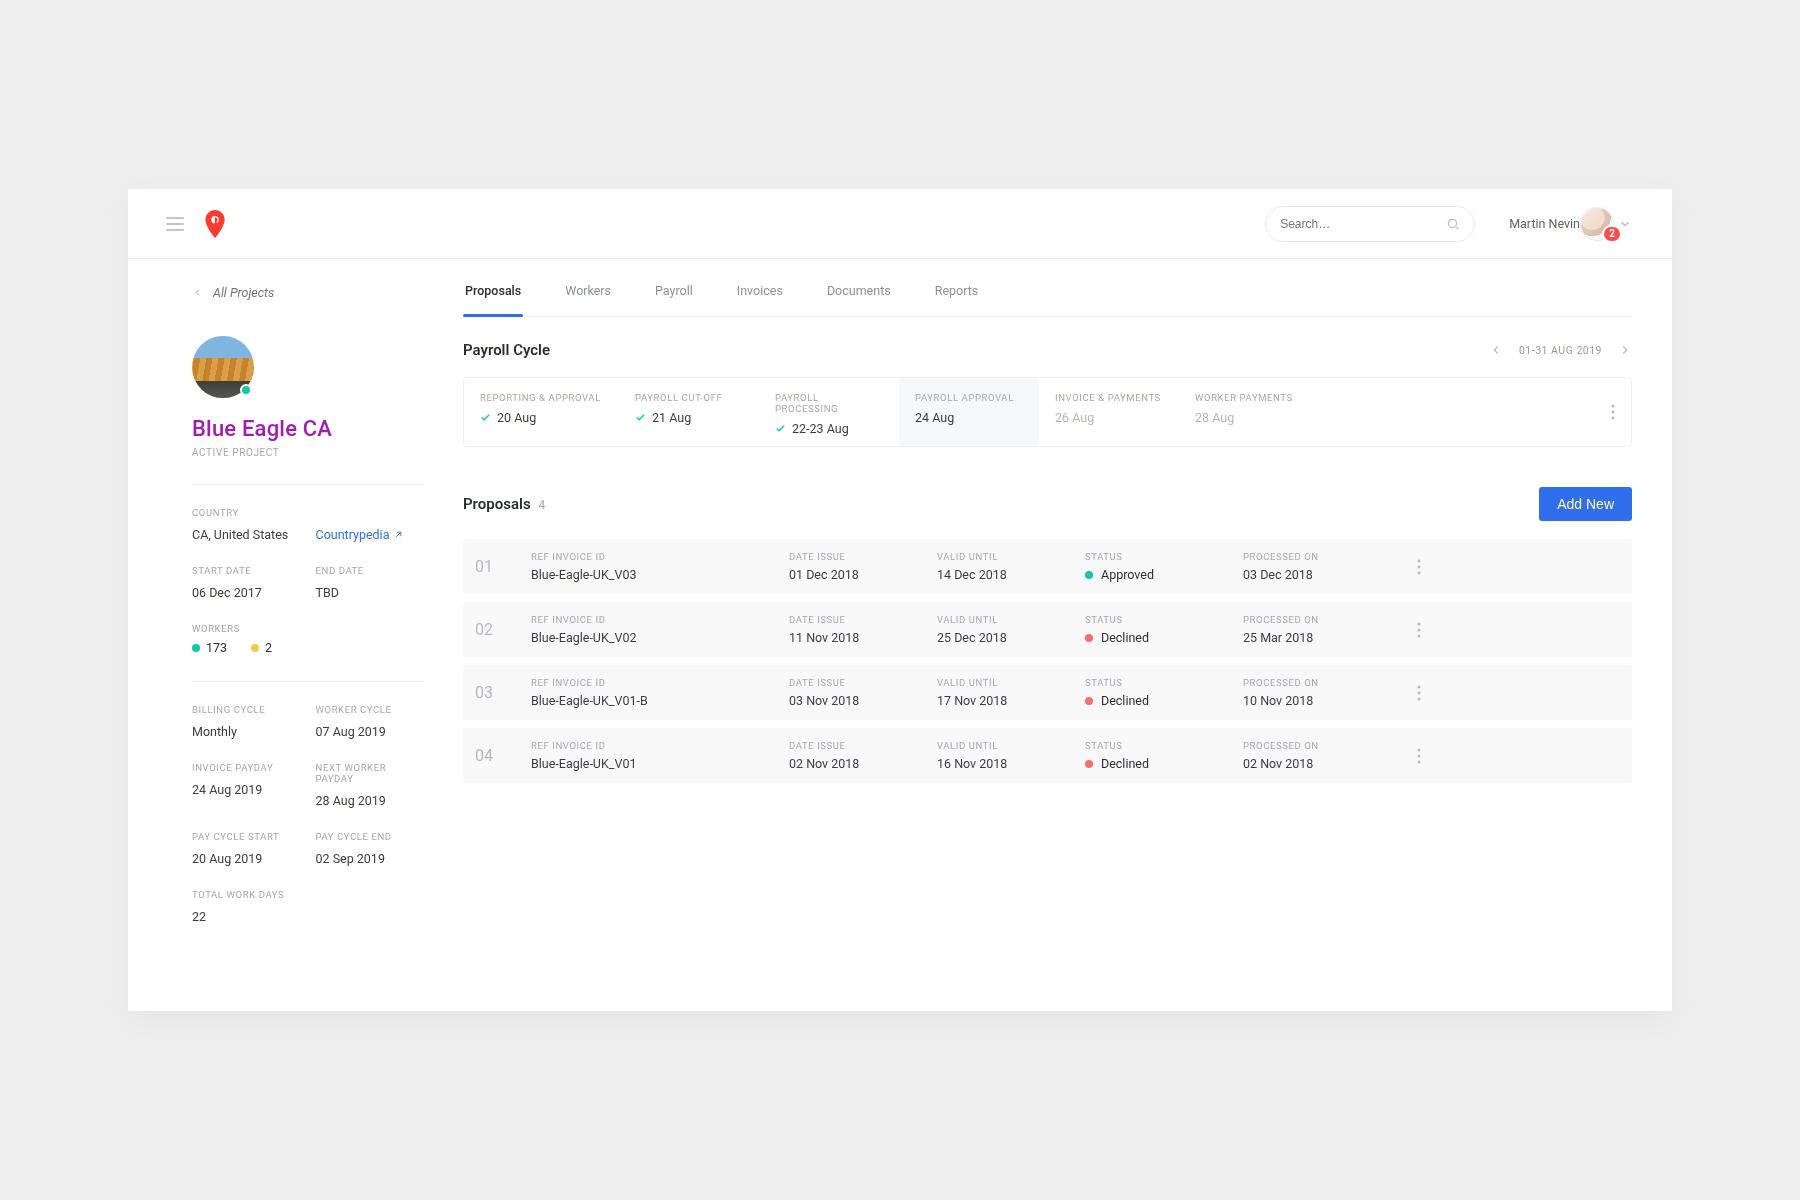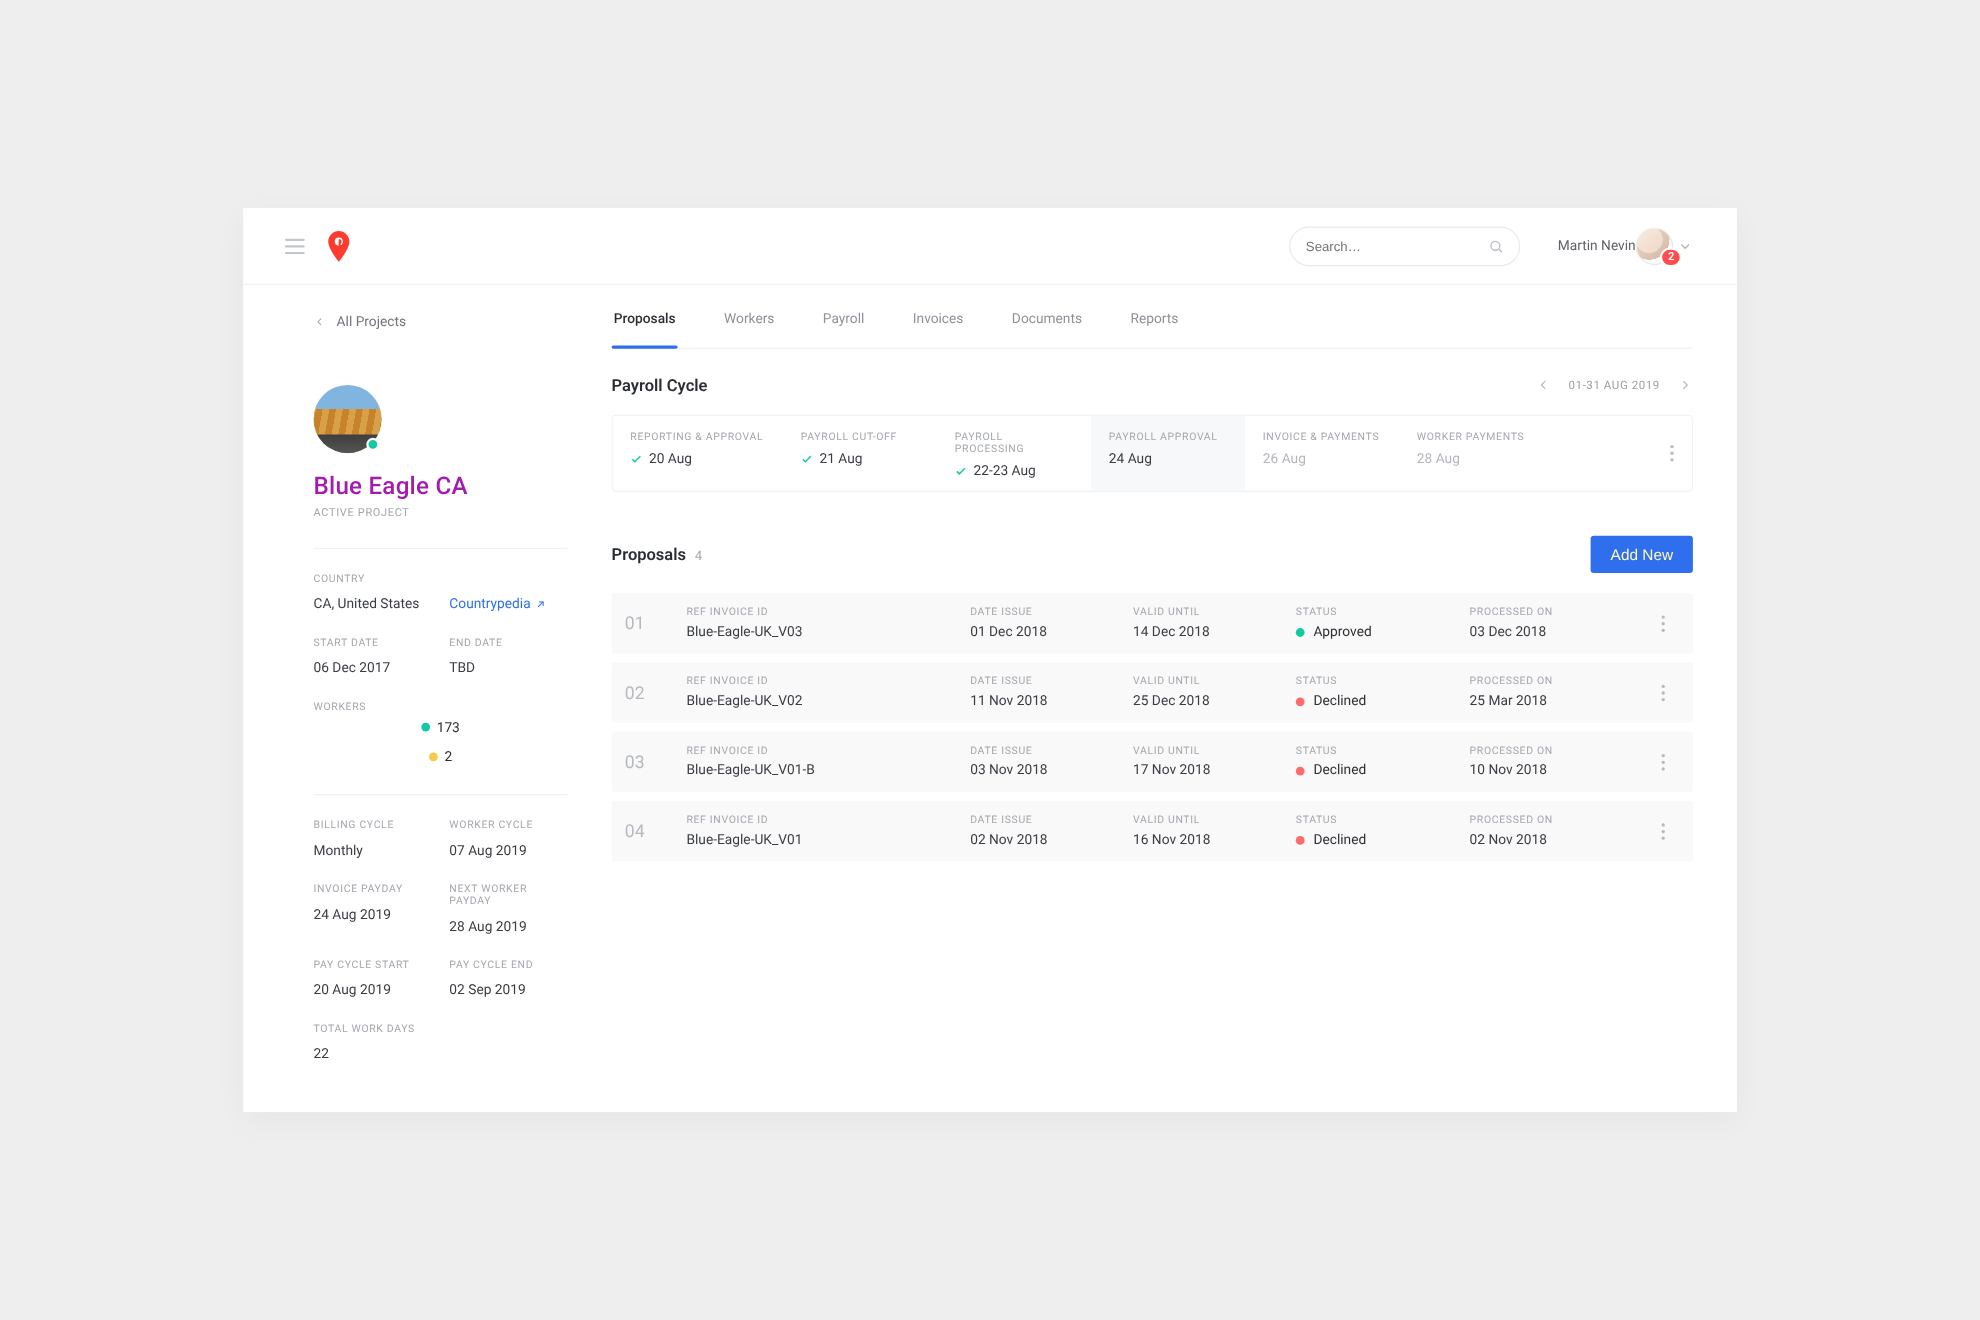--- a/index.html
+++ b/index.html
@@ -7,21 +7,21 @@
     font-family: -apple-system, BlinkMacSystemFont, "Segoe UI", Roboto, "Helvetica Neue", Arial, sans-serif;
     background: #eeeeee;
     width: 1800px;
     height: 1200px;
     display: flex;
     align-items: center;
     justify-content: center;
     color: #2c2f33;
   }
   .app {
-    width: 1358px;
+    width: 1544px;
     height: 822px;
     background: #ffffff;
     box-shadow: 0 8px 28px rgba(0,0,0,0.04);
     display: flex;
     flex-direction: column;
     overflow: hidden;
   }
 
   
   .header {
@@ -67,21 +67,21 @@
   .chevron-down { width:14px; height:14px; color:#b0b4ba; margin-left:4px; }
 
   
   .shell { flex:1; display:grid; grid-template-columns: 335px 1fr; }
 
   
   .sidecol {
     padding: 26px 40px 40px 64px;
     border-right: none;
   }
-  .breadcrumb { display:flex; align-items:center; gap:10px; font-size:12.5px; color:#6f737a; margin-bottom: 50px; cursor:pointer;}
+  .breadcrumb { display:flex; align-items:center; gap:10px; font-size:12.5px; color:#6f737a; margin-bottom: 36px; cursor:pointer;font-style:italic;}
   .breadcrumb svg { width:11px; height:11px; color:#9ea3aa; }
 
   .proj-img-wrap { position:relative; width:62px; height:62px; margin-bottom:18px;}
   .proj-img {
     width:62px; height:62px; border-radius:50%;
     background:
       linear-gradient(180deg,#7fb5df 0 35%, transparent 35%),
       repeating-linear-gradient(100deg,#d9a04a 0 6px,#c7822c 6px 12px),
       linear-gradient(#aaa,#777);
     background-blend-mode: normal;
@@ -100,21 +100,21 @@
 
   .divider { height:1px; background:#edeff2; margin:26px 0 22px; }
 
   .meta-grid {
     display:grid; grid-template-columns: 1fr 1fr; row-gap:22px; column-gap:16px;
   }
   .meta-grid .full { grid-column:1 / -1; }
   .label { font-size:9.5px; letter-spacing:0.6px; color:#a3a7ad; text-transform:uppercase; margin-bottom:6px; display:block;}
   .value { font-size:12.5px; color:#3a3d43; }
   .link-blue { color:#2f6fed; font-size:12.5px; display:inline-flex; align-items:center; gap:4px;}
-  .workers-line { display:flex; align-items:center; gap:12px; font-size:12.5px;flex-direction:column;}
+  .workers-line { display:flex; align-items:center; gap:24px; font-size:12.5px;}
   .dot { width:8px; height:8px; border-radius:50%; display:inline-block; margin-right:6px;}
   .dot.green{background:#13c9a3;} .dot.yellow{background:#f7c948;}
 
   
   .content { padding: 0 40px 40px 0; display:flex; flex-direction:column; }
   .tabs { height:58px; display:flex; align-items:flex-end; gap:40px; border-bottom:1px solid #eef0f2; padding-bottom:0; }
   .tab { font-size:12.5px; color:#8d9197; padding:0 2px 18px; cursor:pointer; position:relative;}
   .tab.active { color:#2a2d32; font-weight:500;}
   .tab.active::after{ content:""; position:absolute; left:0; right:0; bottom:-1px; height:3px; background:#2f6fed; border-radius:2px;}
 

